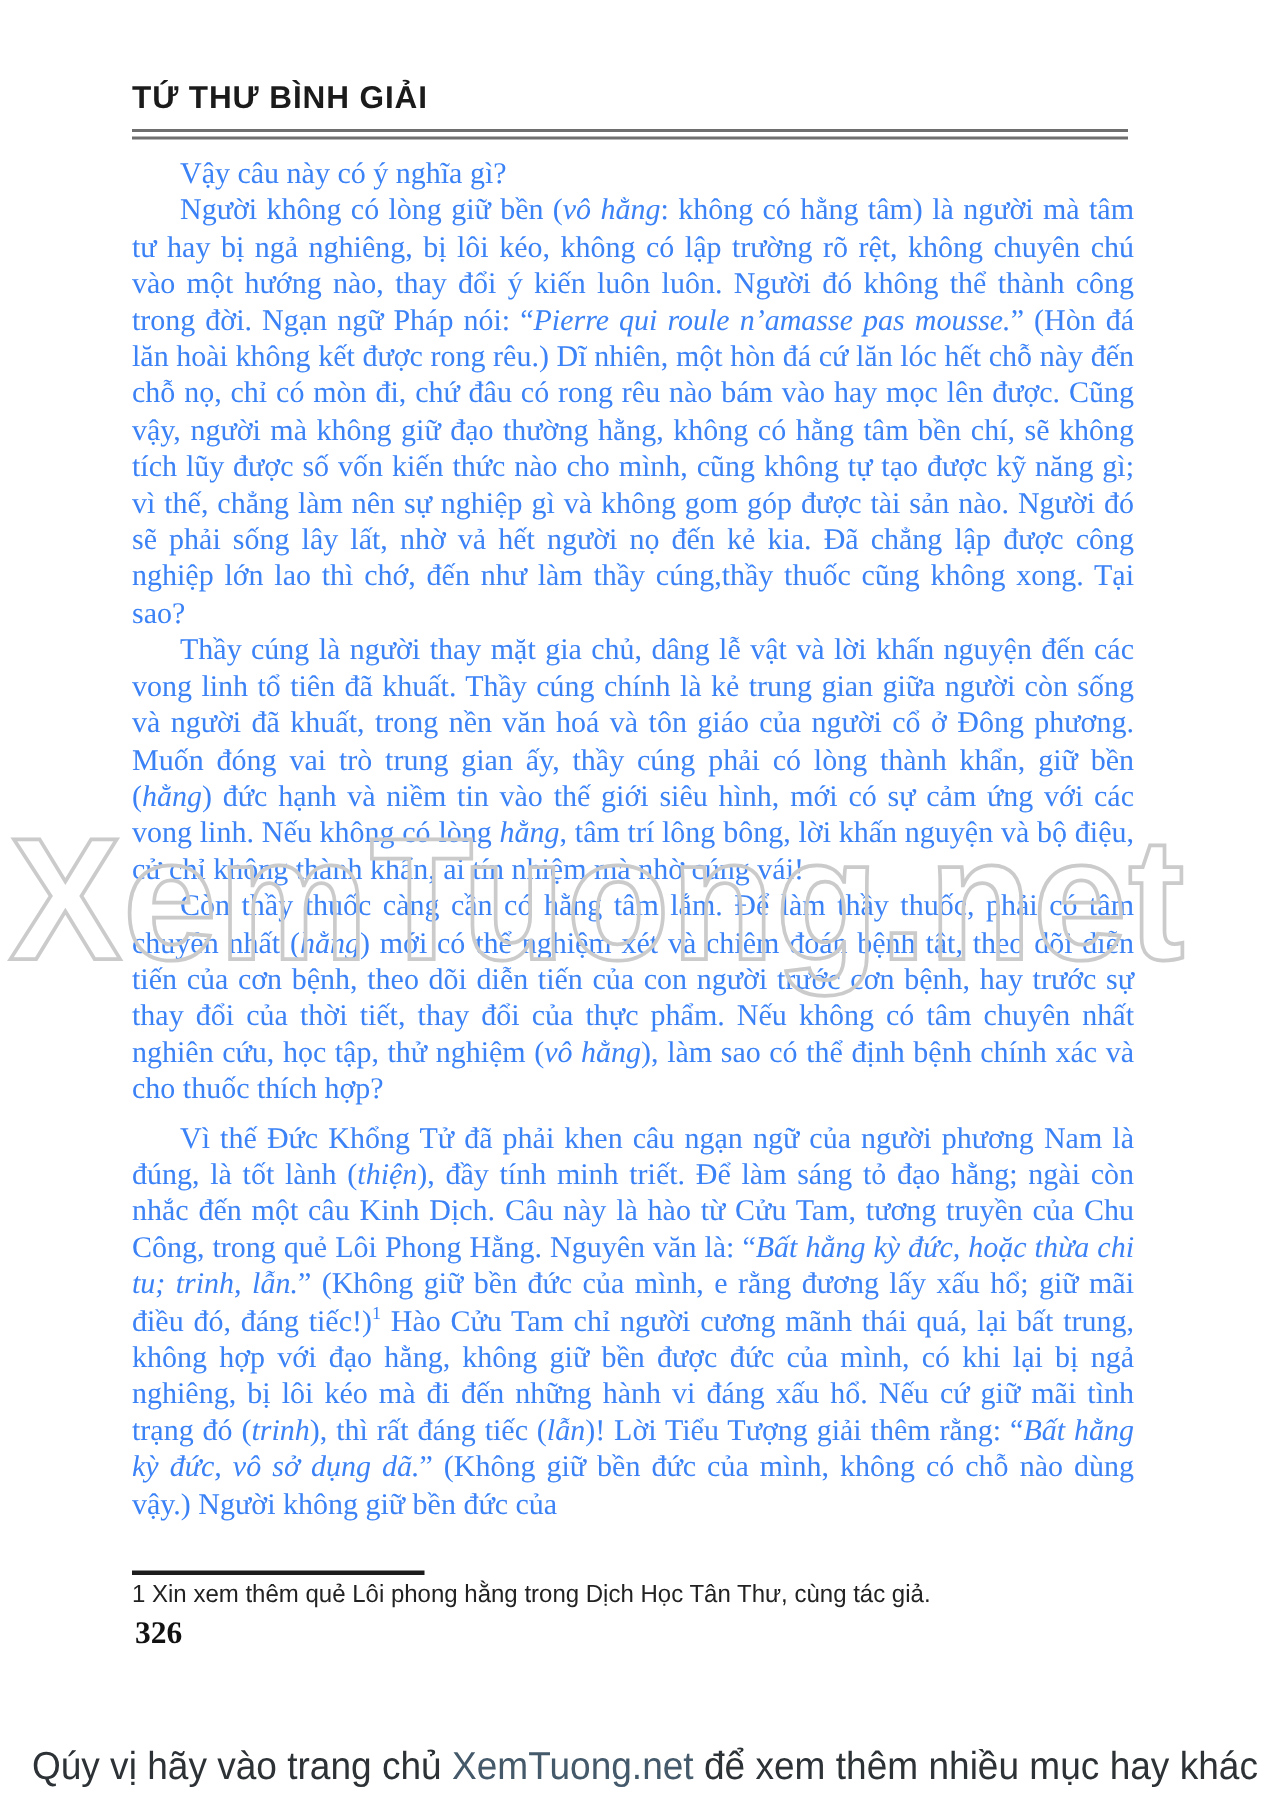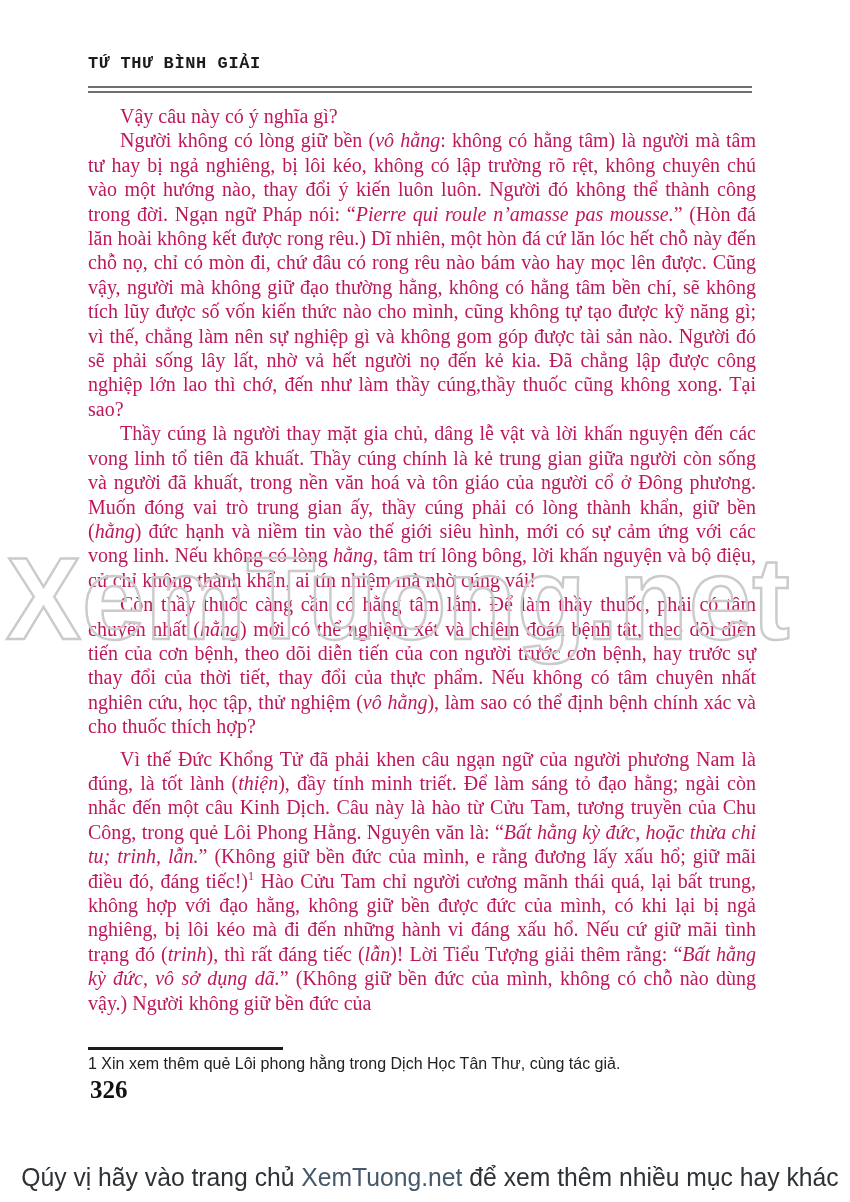--- a/index.html
+++ b/index.html
@@ -3,33 +3,33 @@
 <meta charset="utf-8">
 <style>
   html,body{margin:0;padding:0;background:#e8e8e8;}
   .page{
     position:relative;width:850px;height:1202px;margin:0 auto;
     background:#ffffff;overflow:hidden;
     font-family:"Liberation Serif", serif;color:#141414;
   }
   .running-head{
     position:absolute;left:88px;top:54px;width:668px;
-    font-family:Liberation Mono, monospace;font-weight:bold;
-    font-size:17px;letter-spacing:0.6px;color:#1b1b1b;
+    font-family:Liberation Sans, sans-serif;font-weight:bold;
+    font-size:21px;letter-spacing:0.6px;color:#1b1b1b;
   }
   .head-rule{
     position:absolute;left:88px;top:86px;width:664px;height:3px;
     border-top:2px solid #6e6e6e;border-bottom:2px solid #6e6e6e;
   }
   .body-text{
     position:absolute;left:88px;top:104px;width:668px;z-index:1;
   }
   .body-text p.para{
     margin:0;font-size:20px;line-height:24.4px;text-align:justify;
-    text-indent:32px;color:#be185d;
+    text-indent:32px;color:#3b82f6;
   }
   .body-text p.para.gap{margin-top:8px;}
   .body-text em{font-style:italic;}
   .body-text sup{font-size:12px;line-height:0;}
   .watermark{
     position:absolute;left:6px;top:532px;width:840px;z-index:5;
     font-family:"Liberation Sans", sans-serif;font-weight:bold;
     font-size:116px;letter-spacing:1px;white-space:nowrap;
     color:transparent;-webkit-text-stroke:2.5px #cbcbcb;
     transform:scaleX(0.97);transform-origin:left center;
@@ -40,21 +40,21 @@
     background:#1c1c1c;
   }
   .footnote{
     position:absolute;left:88px;top:1054px;width:668px;
     font-family:"Liberation Sans", sans-serif;font-size:16.5px;
     color:#222222;transform:scaleX(0.97);transform-origin:left;
   }
   .page-number{
     position:absolute;left:90px;top:1076px;
     font-family:"Liberation Serif", serif;font-weight:bold;
-    font-size:25px;color:#111111;
+    font-size:21px;color:#111111;
   }
   .footer-banner{
     position:absolute;left:0;top:1162px;width:850px;text-align:center;
     font-family:"Liberation Sans", sans-serif;font-size:26px;
     color:#2d3236;transform:scaleX(0.95);transform-origin:center;
     white-space:nowrap;
   }
   .footer-banner .brand{font-weight:normal;}
 </style>
 </head>

